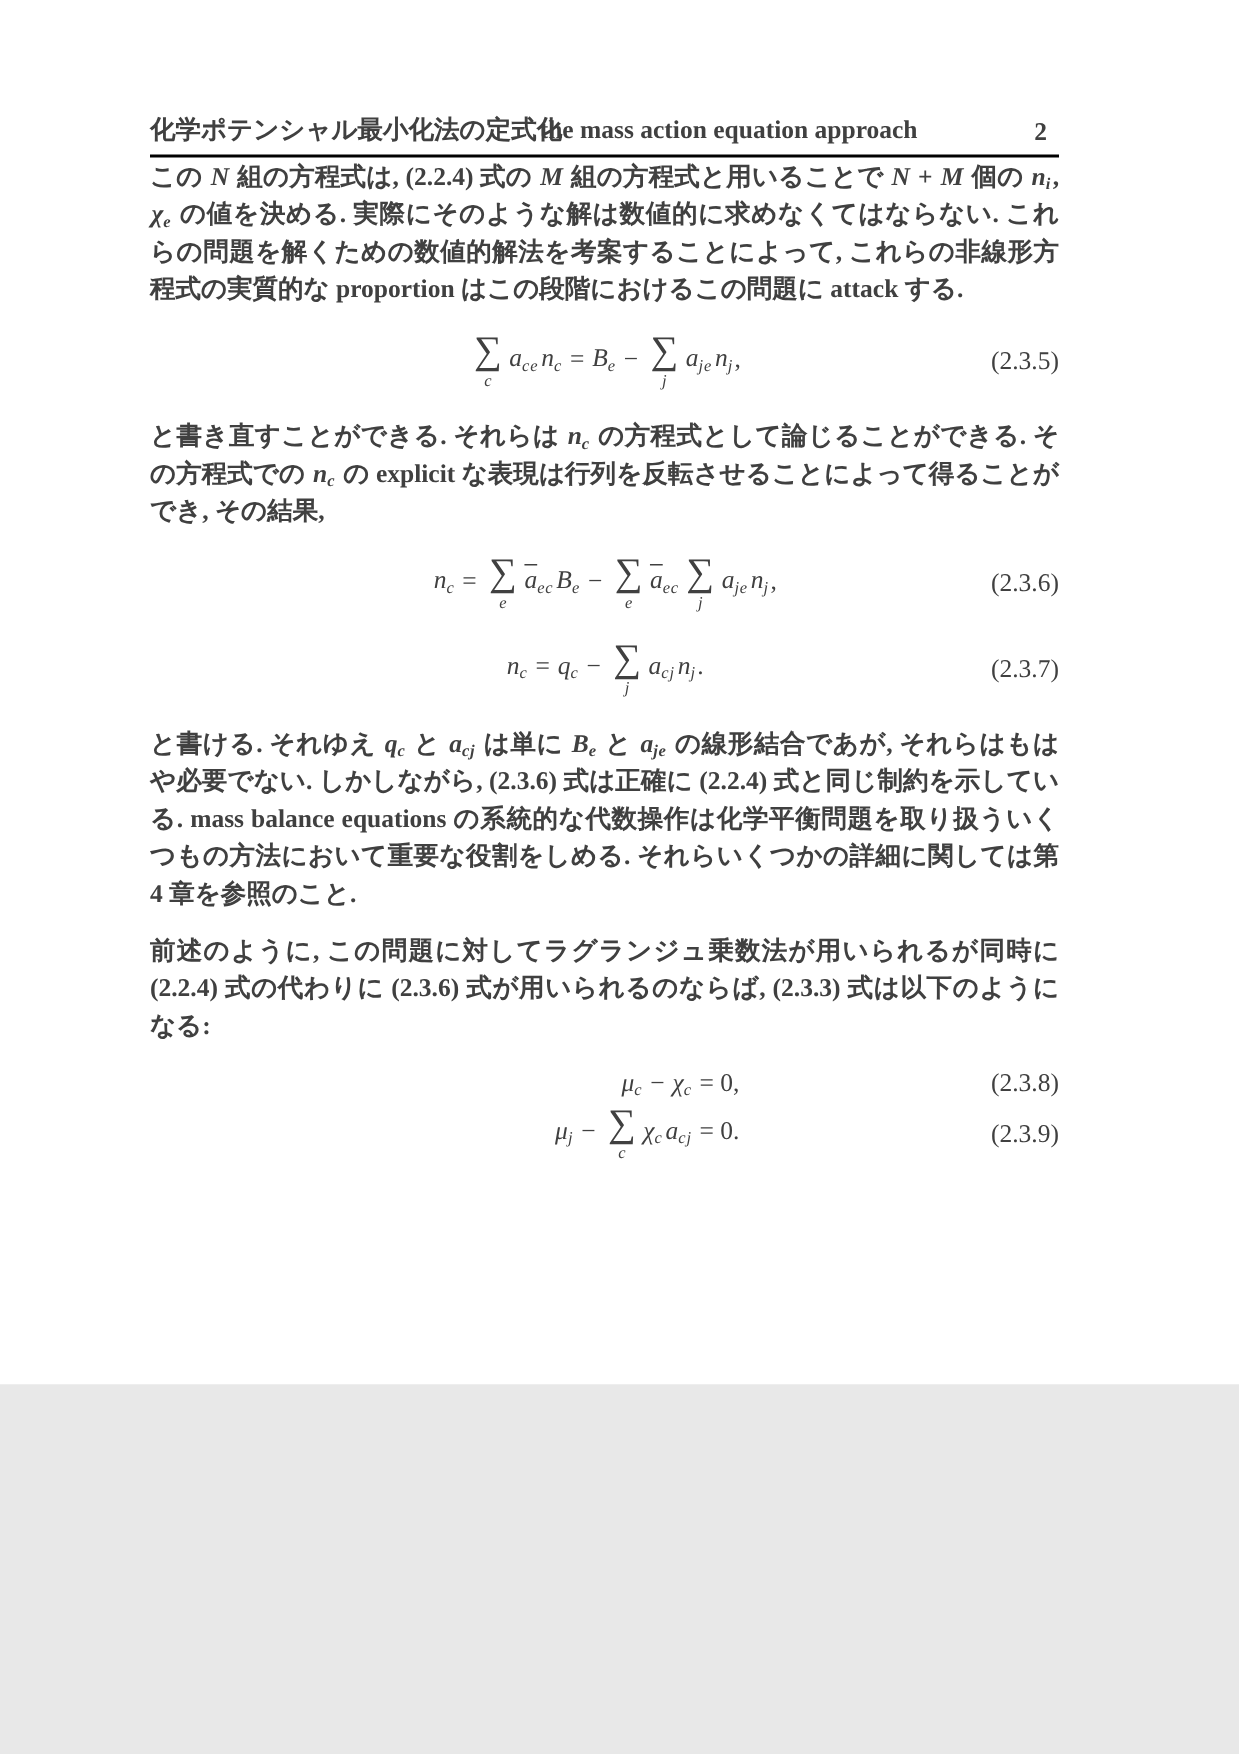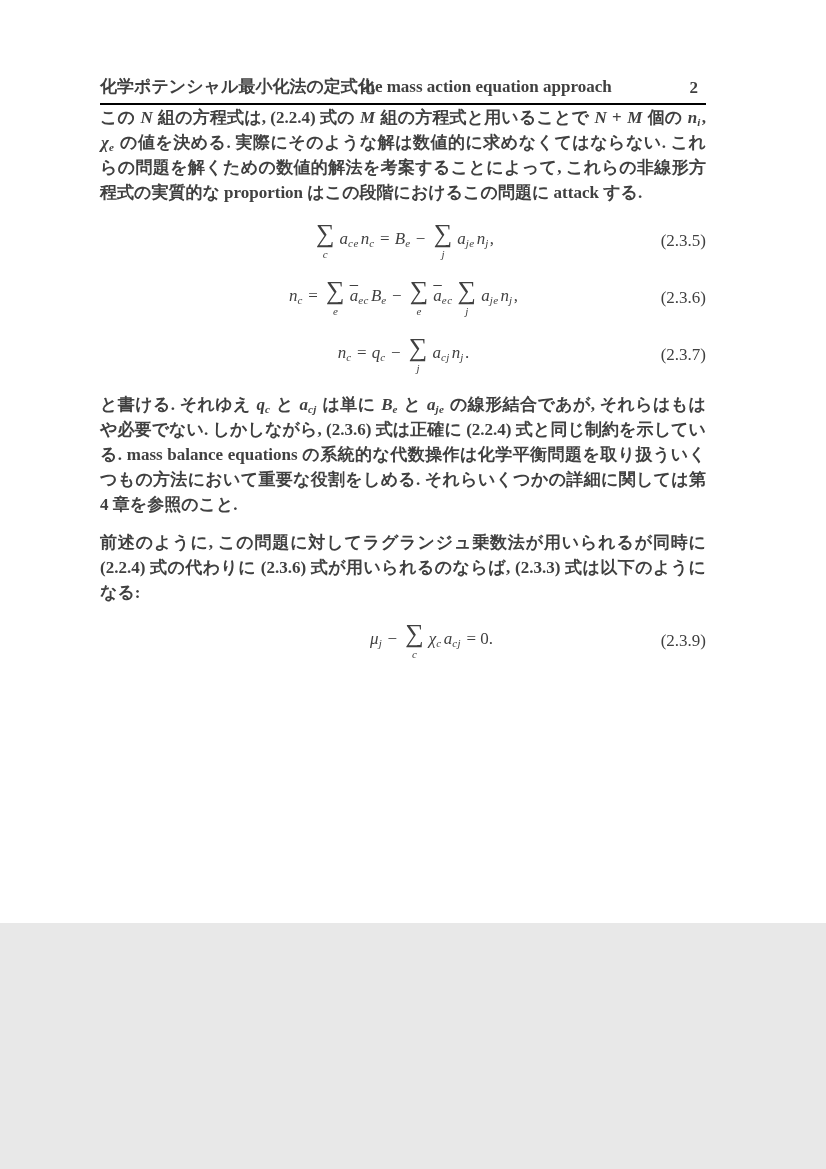--- a/index.html
+++ b/index.html
@@ -123,20 +123,21 @@
       <span class="eq-body"><span class="sum">
             <span class="sigma">∑</span>
             <span class="under">c</span>
           </span><span class="mv"><span class="base">a</span><sub>ce</sub></span><span class="mv"><span class="base">n</span><sub>c</sub></span><span> = </span><span class="mv"><span class="base">B</span><sub>e</sub></span><span> − </span><span class="sum">
             <span class="sigma">∑</span>
             <span class="under">j</span>
           </span><span class="mv"><span class="base">a</span><sub>je</sub></span><span class="mv"><span class="base">n</span><sub>j</sub></span><span>,</span></span>
       <span class="eq-num">(2.3.5)</span>
     </div>
 
+    <div class="para"><span>と書き直すことができる. それらは </span><span class="mv"><span class="base">n</span><sub>c</sub></span><span> の方程式として論じることができる. その方程式での </span><span class="mv"><span class="base">n</span><sub>c</sub></span><span> の explicit な表現は行列を反転させることによって得ることができ, その結果,</span></div>
 
     <div class="equation">
       <span></span>
       <span class="eq-body"><span class="mv"><span class="base">n</span><sub>c</sub></span><span> = </span><span class="sum">
             <span class="sigma">∑</span>
             <span class="under">e</span>
           </span><span class="mv"><span class="base bar">a</span><sub>ec</sub></span><span class="mv"><span class="base">B</span><sub>e</sub></span><span> − </span><span class="sum">
             <span class="sigma">∑</span>
             <span class="under">e</span>
           </span><span class="mv"><span class="base bar">a</span><sub>ec</sub></span><span class="sum">
@@ -155,20 +156,25 @@
           </span><span class="mv"><span class="base">a</span><sub>cj</sub></span><span class="mv"><span class="base">n</span><sub>j</sub></span><span>.</span></span>
       <span class="eq-num">(2.3.7)</span>
     </div>
 
     <div class="para"><span>と書ける. それゆえ </span><span class="mv"><span class="base">q</span><sub>c</sub></span><span> と </span><span class="mv"><span class="base">a</span><sub>cj</sub></span><span> は単に </span><span class="mv"><span class="base">B</span><sub>e</sub></span><span> と </span><span class="mv"><span class="base">a</span><sub>je</sub></span><span> の線形結合であが, それらはもはや必要でない. しかしながら, (2.3.6) 式は正確に (2.2.4) 式と同じ制約を示している. mass balance equations の系統的な代数操作は化学平衡問題を取り扱ういくつもの方法において重要な役割をしめる. それらいくつかの詳細に関しては第 4 章を参照のこと.</span></div>
     <div class="para"><span>前述のように, この問題に対してラグランジュ乗数法が用いられるが同時に (2.2.4) 式の代わりに (2.3.6) 式が用いられるのならば, (2.3.3) 式は以下のようになる:</span></div>
 
     <div class="eq-pair">
       <div class="eq-row">
         <span></span>
+        <span class="eq-body"><span class="mv"><span class="base">μ</span><sub>c</sub></span><span> − </span><span class="mv"><span class="base">χ</span><sub>c</sub></span><span> = 0,</span></span>
+        <span class="eq-num">(2.3.8)</span>
+      </div>
+      <div class="eq-row">
+        <span></span>
         <span class="eq-body"><span class="mv"><span class="base">μ</span><sub>j</sub></span><span> − </span><span class="sum">
               <span class="sigma">∑</span>
               <span class="under">c</span>
             </span><span class="mv"><span class="base">χ</span><sub>c</sub></span><span class="mv"><span class="base">a</span><sub>cj</sub></span><span> = 0.</span></span>
         <span class="eq-num">(2.3.9)</span>
       </div>
     </div>
 
   </div>
 

